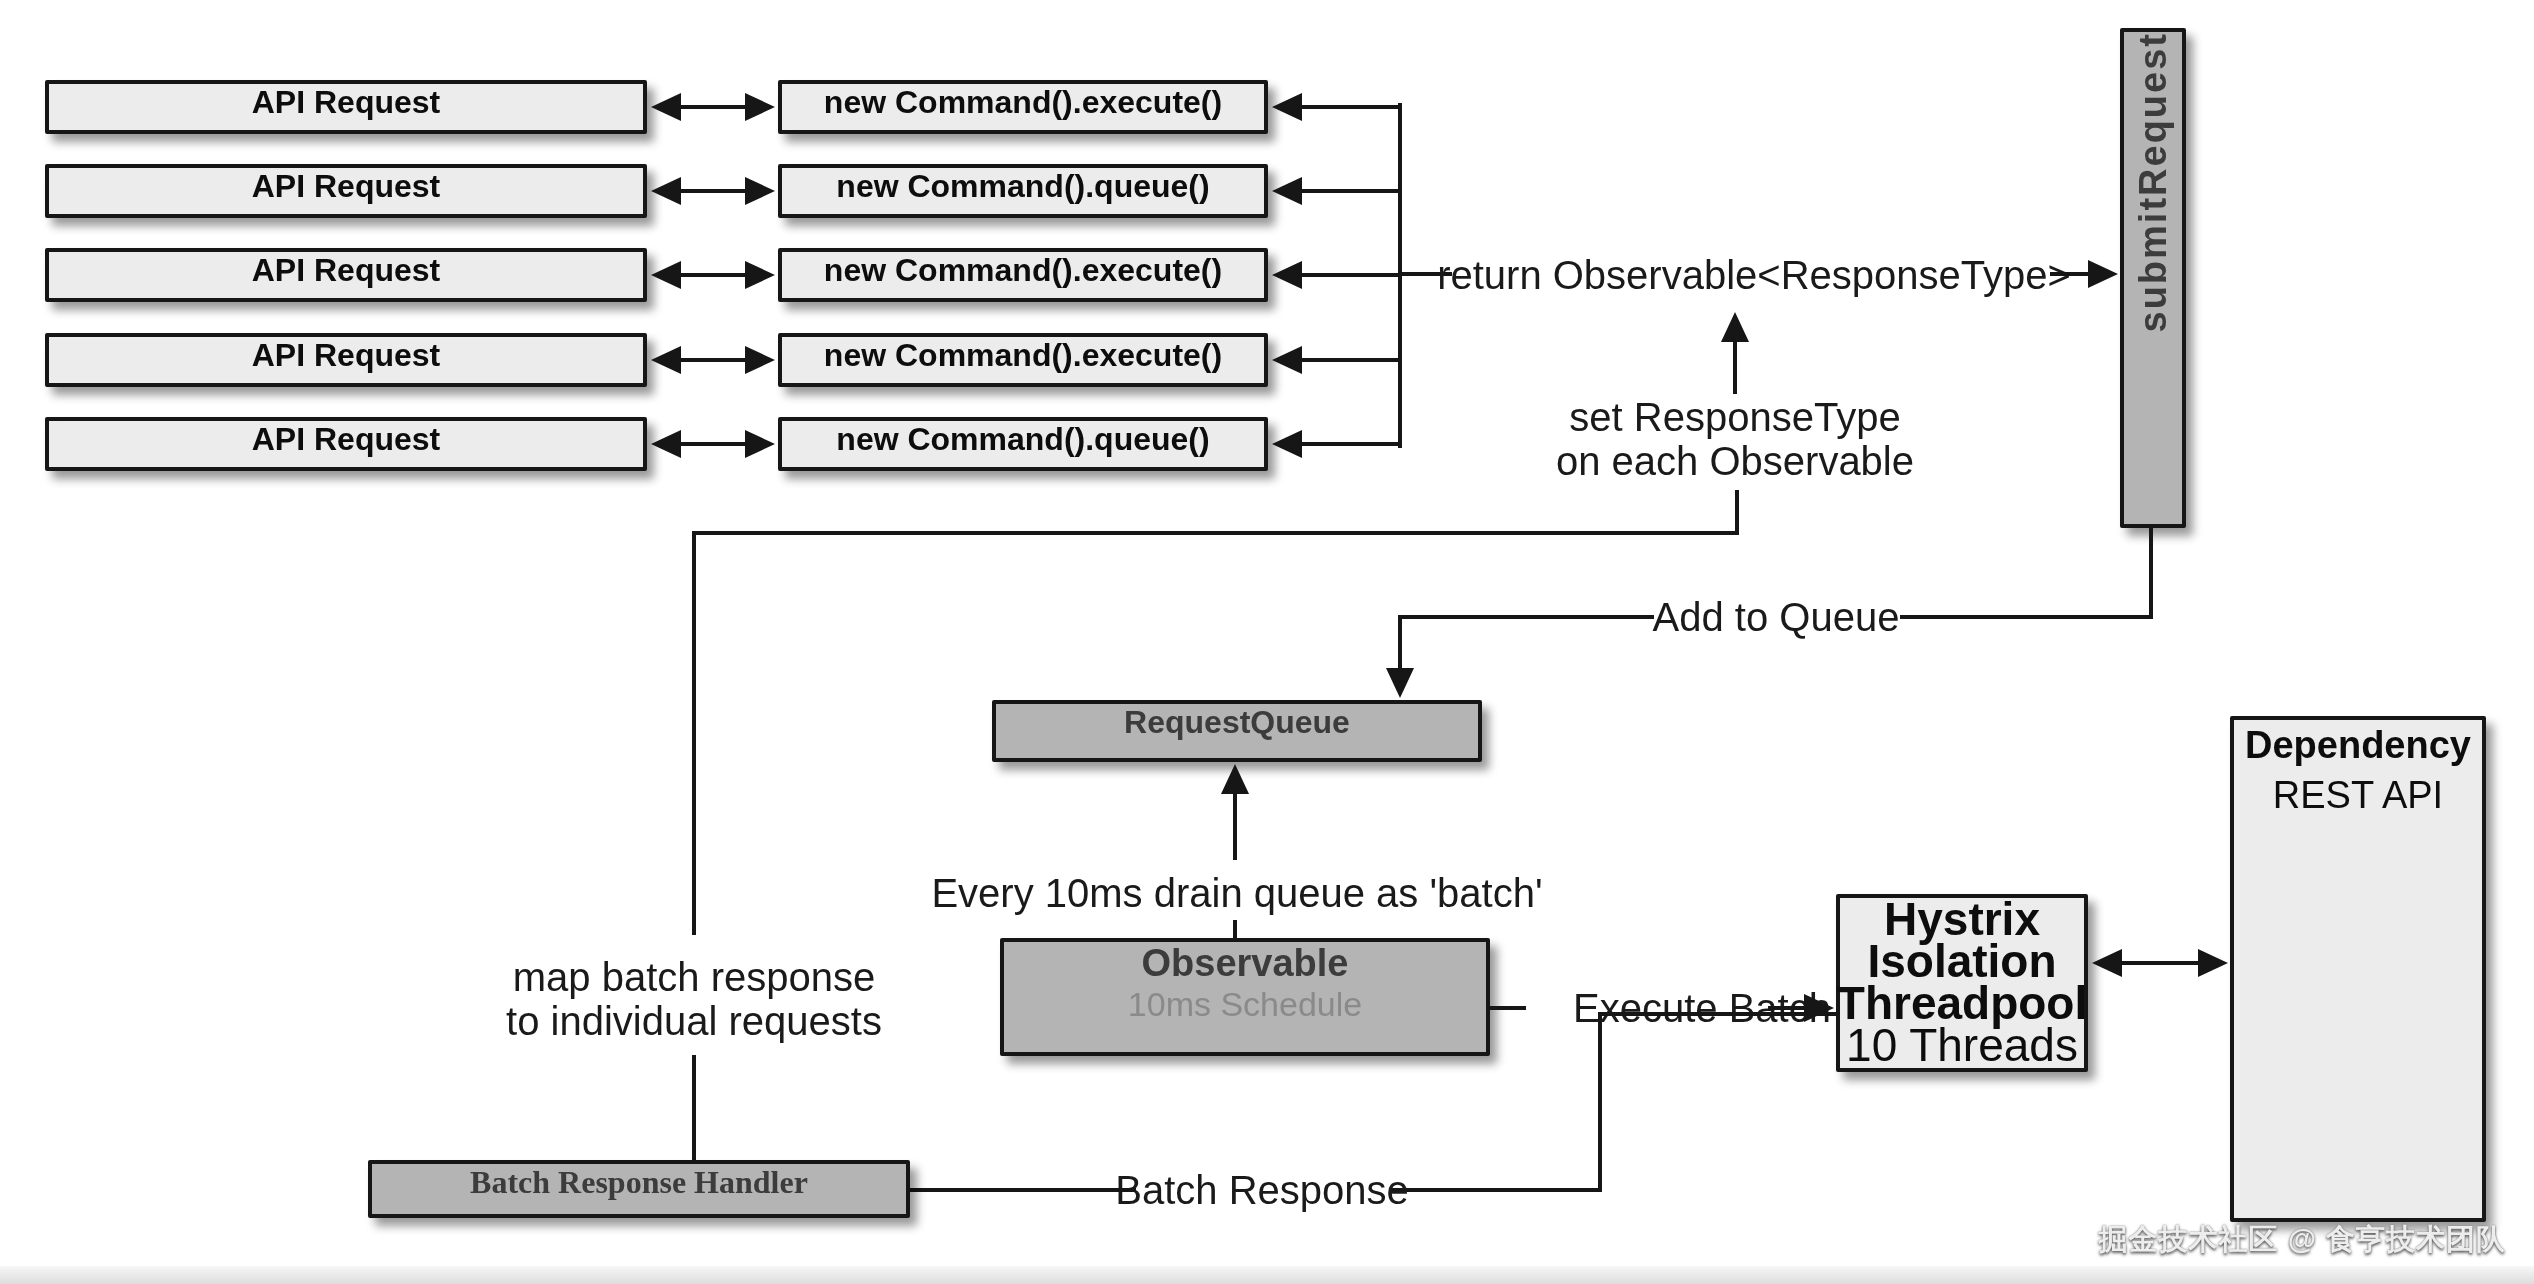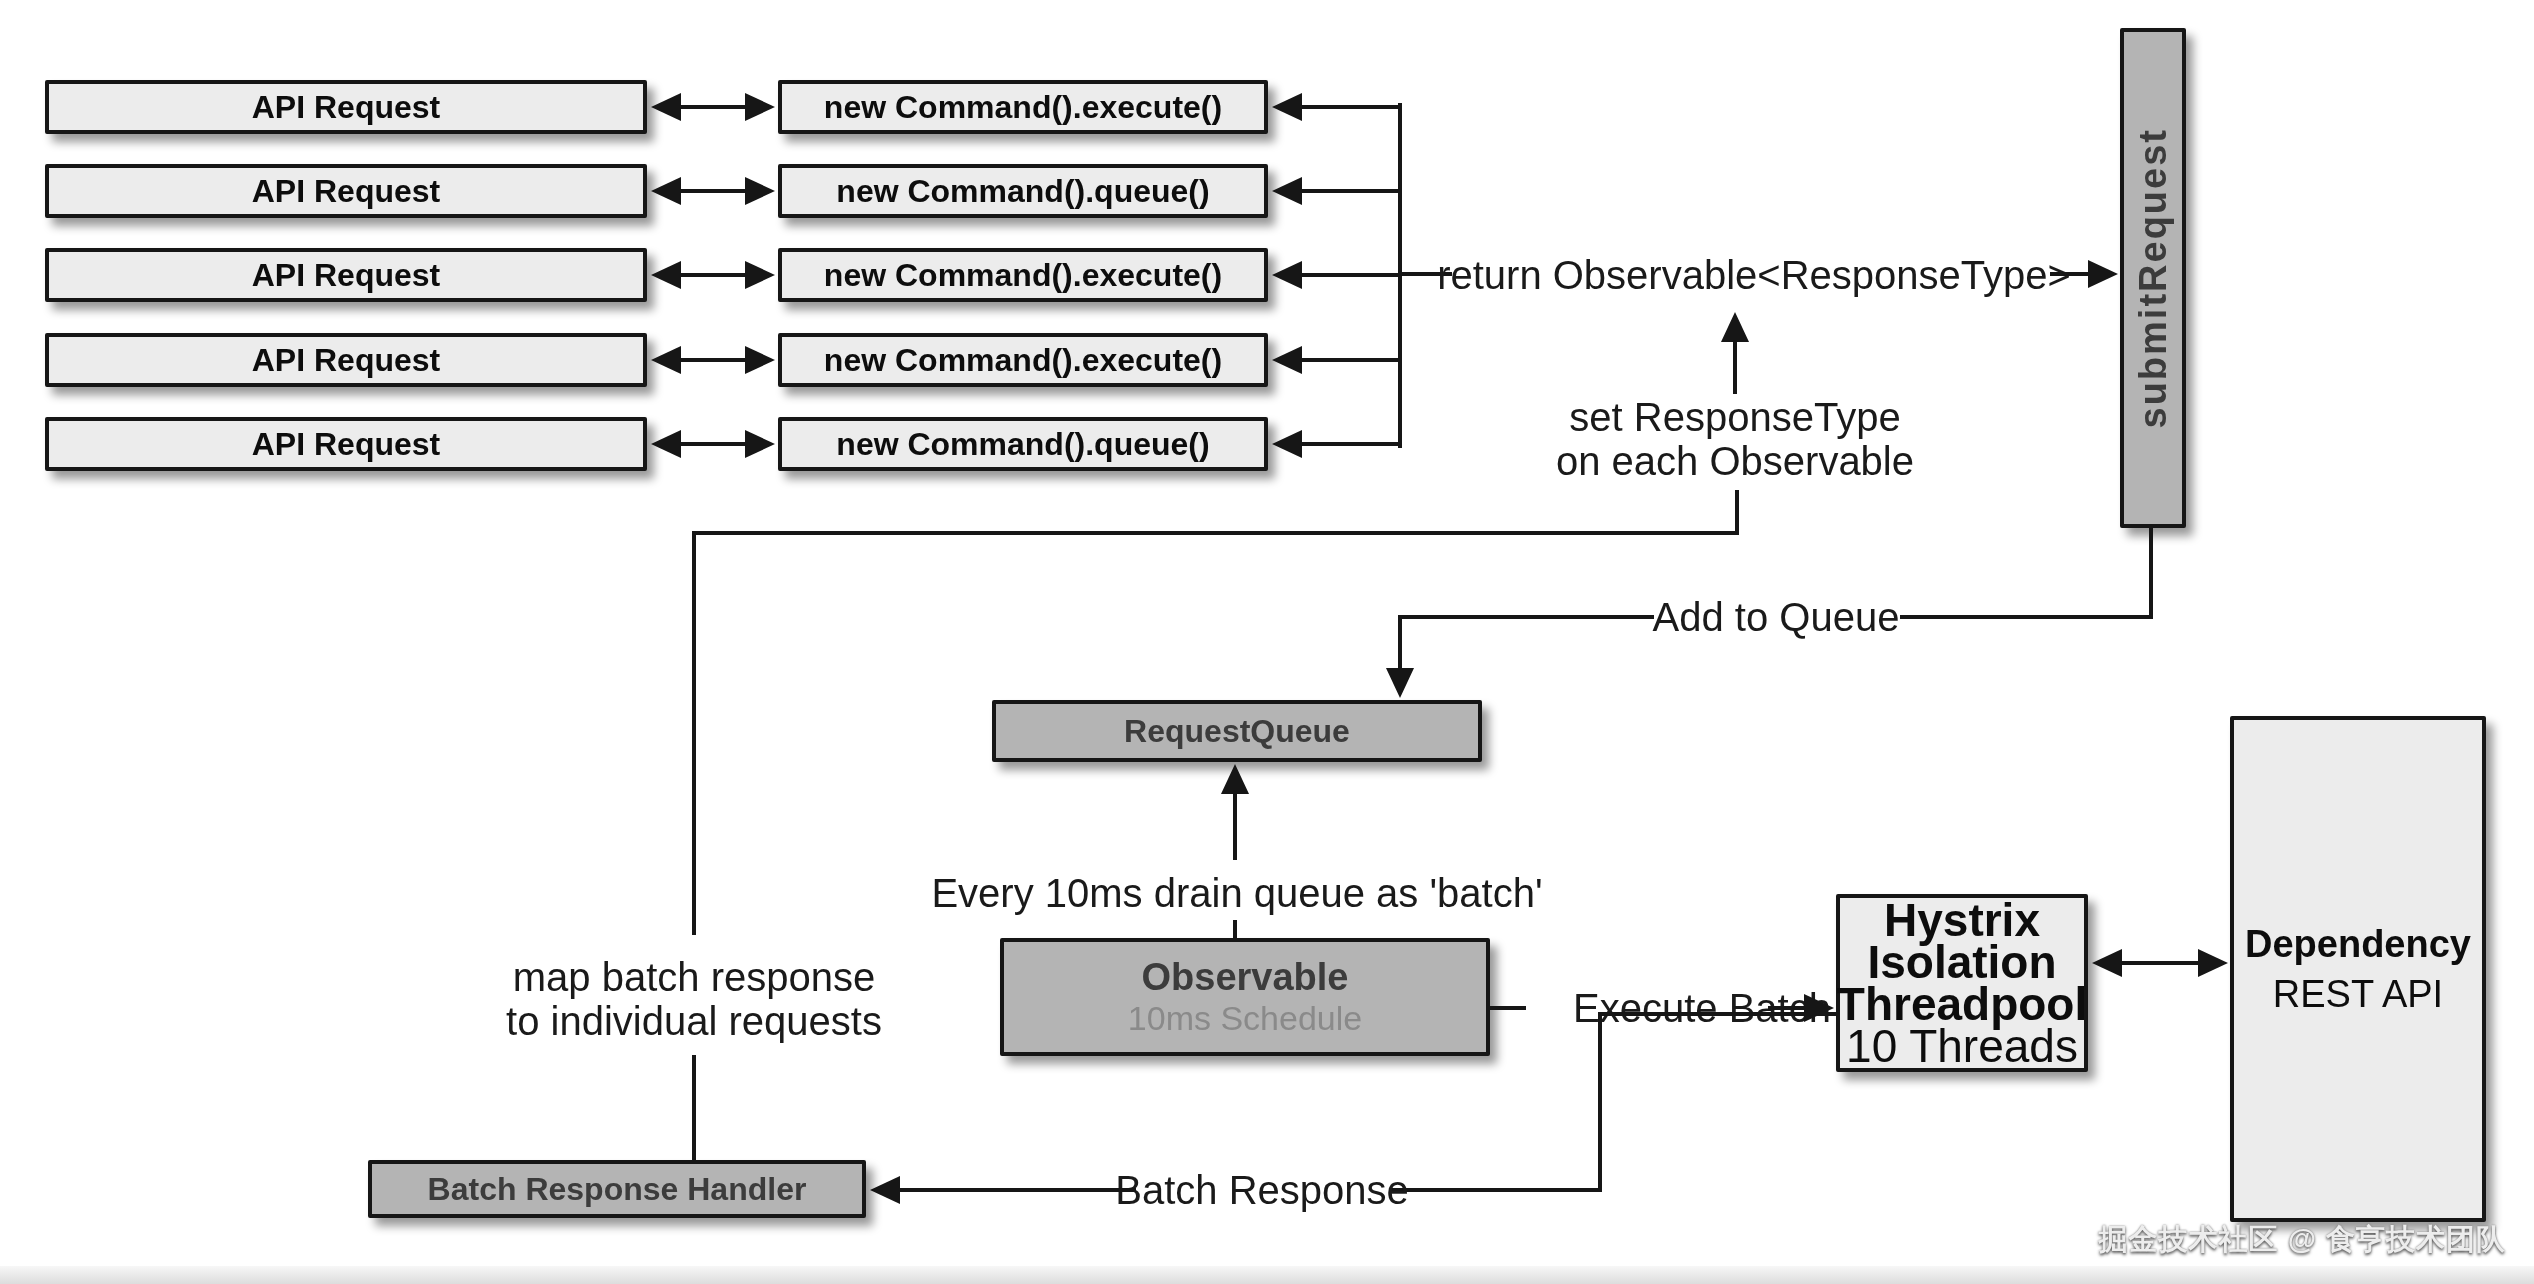--- a/index.html
+++ b/index.html
@@ -14,21 +14,21 @@
   body{font-family:"Liberation Sans", sans-serif;}
   #canvas{position:relative;width:2534px;height:1284px;background:#ffffff;}
 
   .box{
     position:absolute;
     border:4px solid var(--line);
     border-radius:2px;
     display:flex;
     flex-direction:column;
     align-items:center;
-    justify-content:center;
+    justify-content:flex-start;
     text-align:center;
     box-shadow:7px 8px 10px rgba(0,0,0,0.40);
   }
   .box.light{background:var(--box-light);}
   .box.gray{background:var(--box-gray);}
   .blabel{font-weight:bold;font-size:32px;color:var(--text-black);white-space:nowrap;}
   .glabel{font-weight:bold;font-size:32px;color:var(--text-dark);white-space:nowrap;}
 
   .hl{position:absolute;height:4px;background:var(--line);}
   .vl{position:absolute;width:4px;background:var(--line);}
@@ -213,20 +213,20 @@
     <span class="dep-line normal">REST API</span>
   </div>
 
   <div class="hl" style="left:1600px;top:1012px;width:236px;"></div>
   <div class="vl" style="left:1598px;top:1012px;height:180px;"></div>
   <div class="hl" style="left:1390px;top:1188px;width:212px;"></div>
   <div class="t nobg" style="left:1262px;top:1190px;">Batch Response</div>
   <div class="hl" style="left:896px;top:1188px;width:240px;"></div>
   <span class="ah l" style="left:870px;top:1176px;"></span>
 
-  <div class="box gray" style="left:368px;top:1160px;width:498px;height:58px;">
+  <div class="box gray" style="left:368px;top:1160px;width:542px;height:58px;font-family:Liberation Serif, serif;">
     <span class="glabel">Batch Response Handler</span>
   </div>
 
   <div id="watermark">掘金技术社区 @ 食亨技术团队</div>
   <div id="bottom-bar"></div>
 
 </div>
 
 </body></html>

